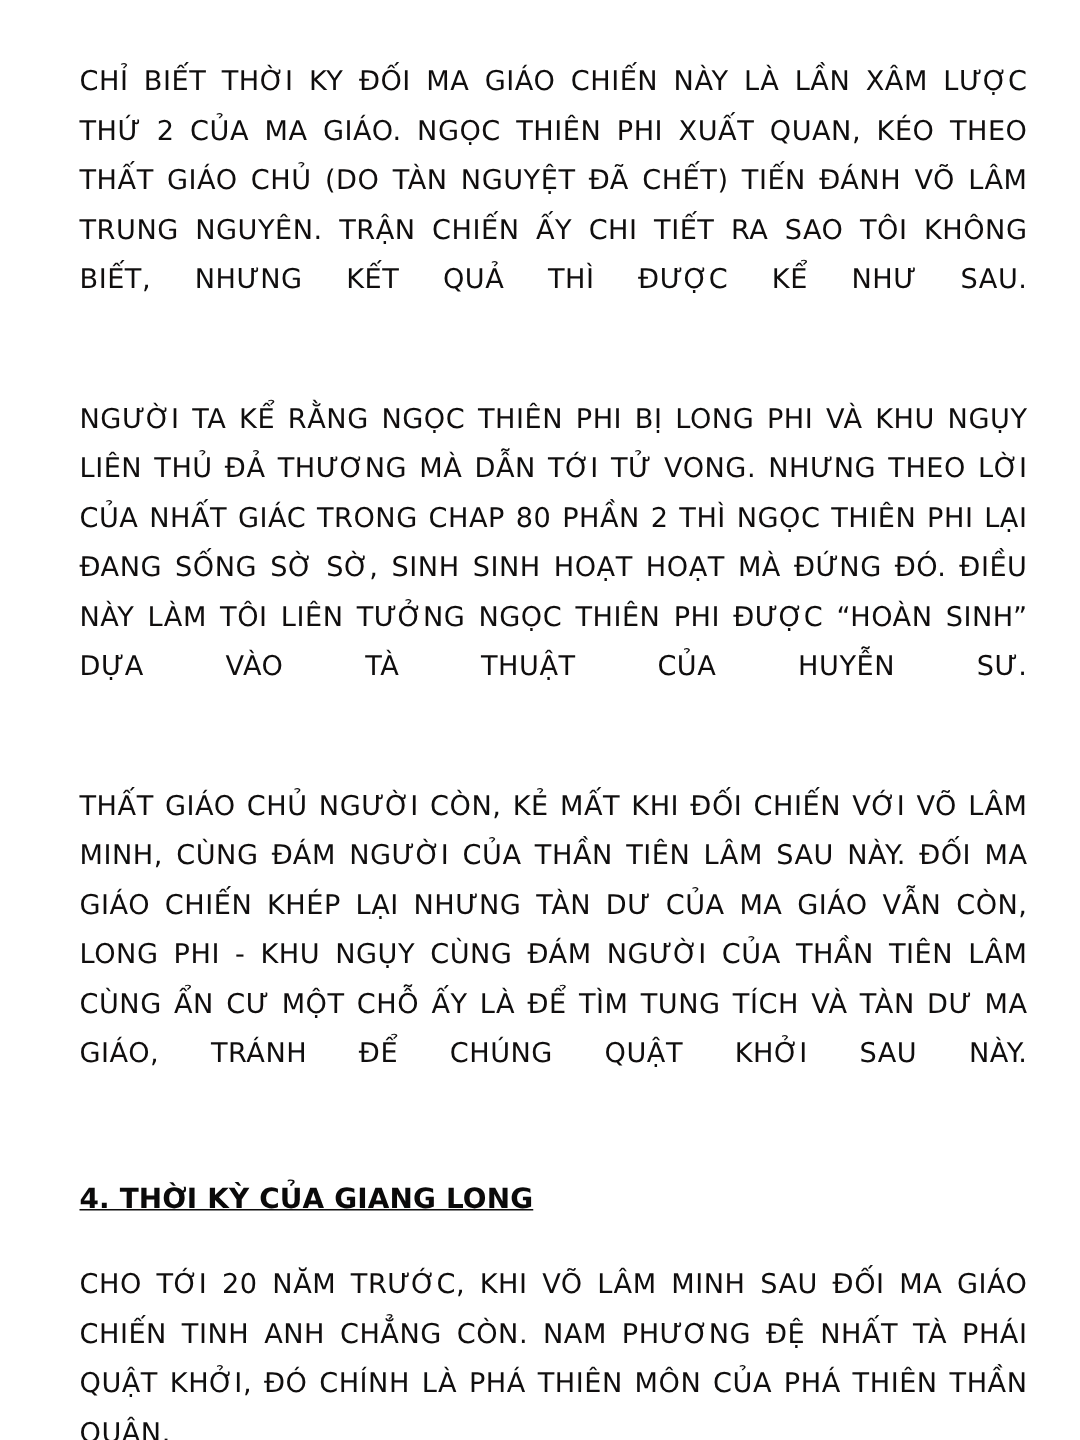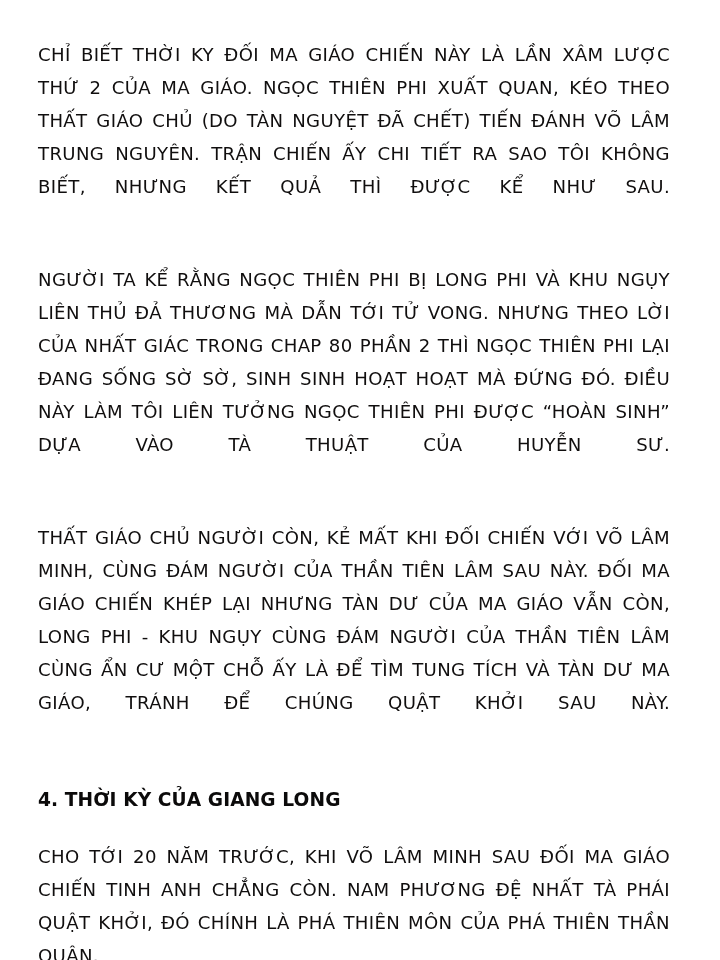--- a/index.html
+++ b/index.html
@@ -13,21 +13,21 @@
     overflow: hidden;
     font-family: "DejaVu Sans", sans-serif;
   }
 
   #page {
     position: relative;
     width: 720px;
     height: 960px;
     background: #ffffff;
     box-sizing: border-box;
-    padding: 38px 35px 0 38px;
+    padding: 38px 35px 0 53px;
   }
 
   .content {
     width: 632px;
   }
 
   .para {
     margin: 0 0 27px 0;
     padding: 0;
     text-align: justify;
@@ -59,20 +59,21 @@
     line-height: 33px;
     font-weight: 700;
     letter-spacing: 0.1px;
     color: #0b0a0a;
     text-transform: uppercase;
     text-align: left;
   }
 
   .block-gap-heading {
     margin-top: 31px;
+    text-decoration: underline;
   }
 </style>
 </head>
 <body>
 
 <div id="page">
   <div class="content">
 
     <p class="para">CHỈ BIẾT THỜI KY ĐỐI MA GIÁO CHIẾN NÀY LÀ LẦN XÂM LƯỢC THỨ 2 CỦA MA GIÁO. NGỌC THIÊN PHI XUẤT QUAN, KÉO THEO THẤT GIÁO CHỦ (DO TÀN NGUYỆT ĐÃ CHẾT) TIẾN ĐÁNH VÕ LÂM TRUNG NGUYÊN. TRẬN CHIẾN ẤY CHI TIẾT RA SAO TÔI KHÔNG BIẾT, NHƯNG KẾT QUẢ THÌ ĐƯỢC KỂ NHƯ SAU.</p>
 

